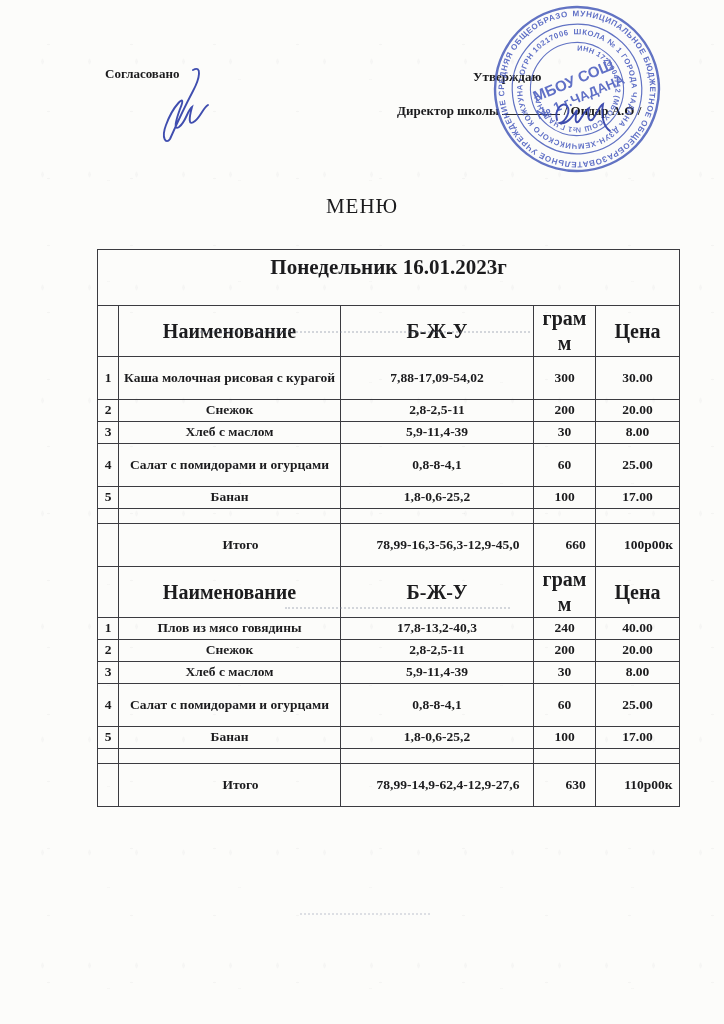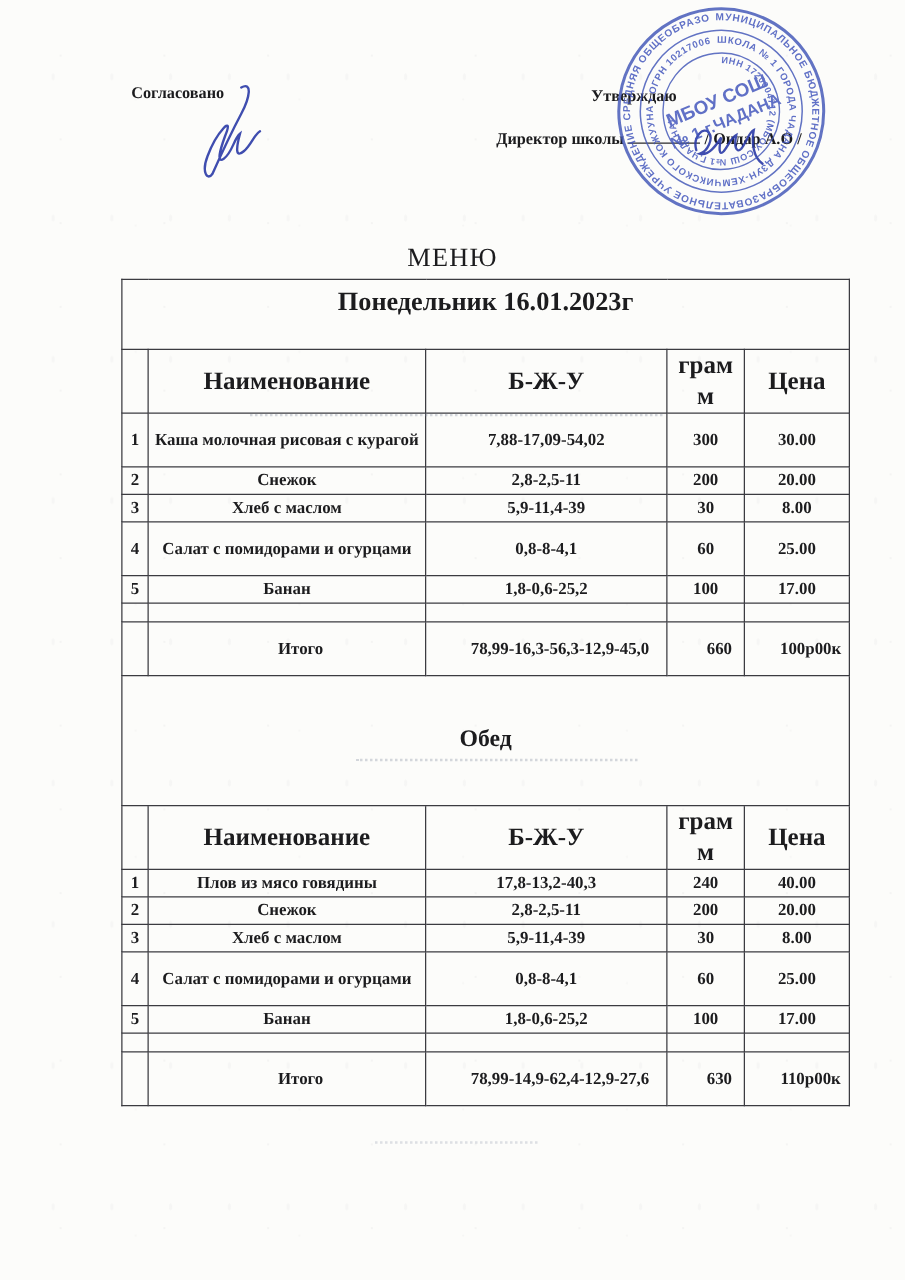--- a/index.html
+++ b/index.html
@@ -23,21 +23,21 @@
   .sig-svg { position:absolute; pointer-events:none; }
   .sig-svg path { fill:none; stroke:#2a3aa6; stroke-width:1.9; stroke-linecap:round; opacity:.9; }
   .stamp { position:absolute; left:492px; top:4px; width:170px; height:170px; opacity:.82; transform:rotate(-7deg); pointer-events:none; }
   .stamp .ln { fill:none; stroke:#4156b8; }
   .stamp text { fill:#3e52bb; font-family:"Liberation Sans", sans-serif; font-weight:bold; }
   .ring-t { font-size:8px; letter-spacing:.6px; }
   .ring-m { font-size:7.6px; letter-spacing:.5px; }
   .ring-i { font-size:7.2px; letter-spacing:.4px; }
   .menu-title { position:absolute; left:0; right:0; top:194px; text-align:center; font-size:21px; font-weight:normal; letter-spacing:1px; }
   table.menu {
-    position:absolute; left:97px; top:223px; width:582px;
+    position:absolute; left:97px; top:249px; width:582px;
     border-collapse:collapse; table-layout:fixed;
     font-size:13.5px; font-weight:bold; color:#1c1c1e;
   }
   table.menu td { border:1.2px solid #3b3b40; text-align:center; vertical-align:middle; padding:0 2px; line-height:1.5; }
   tr.day-row td { font-size:21px; vertical-align:top; padding-top:2px; height:56px; }
   tr.head-row td { height:40px; font-size:20px; line-height:1.25; }
   td.gram-h { word-break:break-all; line-height:1.25; }
   tr.h2 td { height:43px; line-height:1.5; }
   tr.h1 td { height:22px; }
   tr.empty-row td { height:15px; }
@@ -154,23 +154,20 @@
           <td></td>
     </tr>
     <tr class="total-row">
       <td></td>
       <td>Итого</td>
       <td>78,99-16,3-56,3-12,9-45,0</td>
       <td>660</td>
       <td>100р00к</td>
     </tr>
 
-    <tr class="section-row">
-      <td colspan="5">Обед</td>
-    </tr>
 
     <tr class="head-row">
       <td></td>
       <td>Наименование</td>
       <td>Б-Ж-У</td>
       <td class="gram-h">грамм</td>
       <td>Цена</td>
     </tr>
 
     <tr class="h1">

